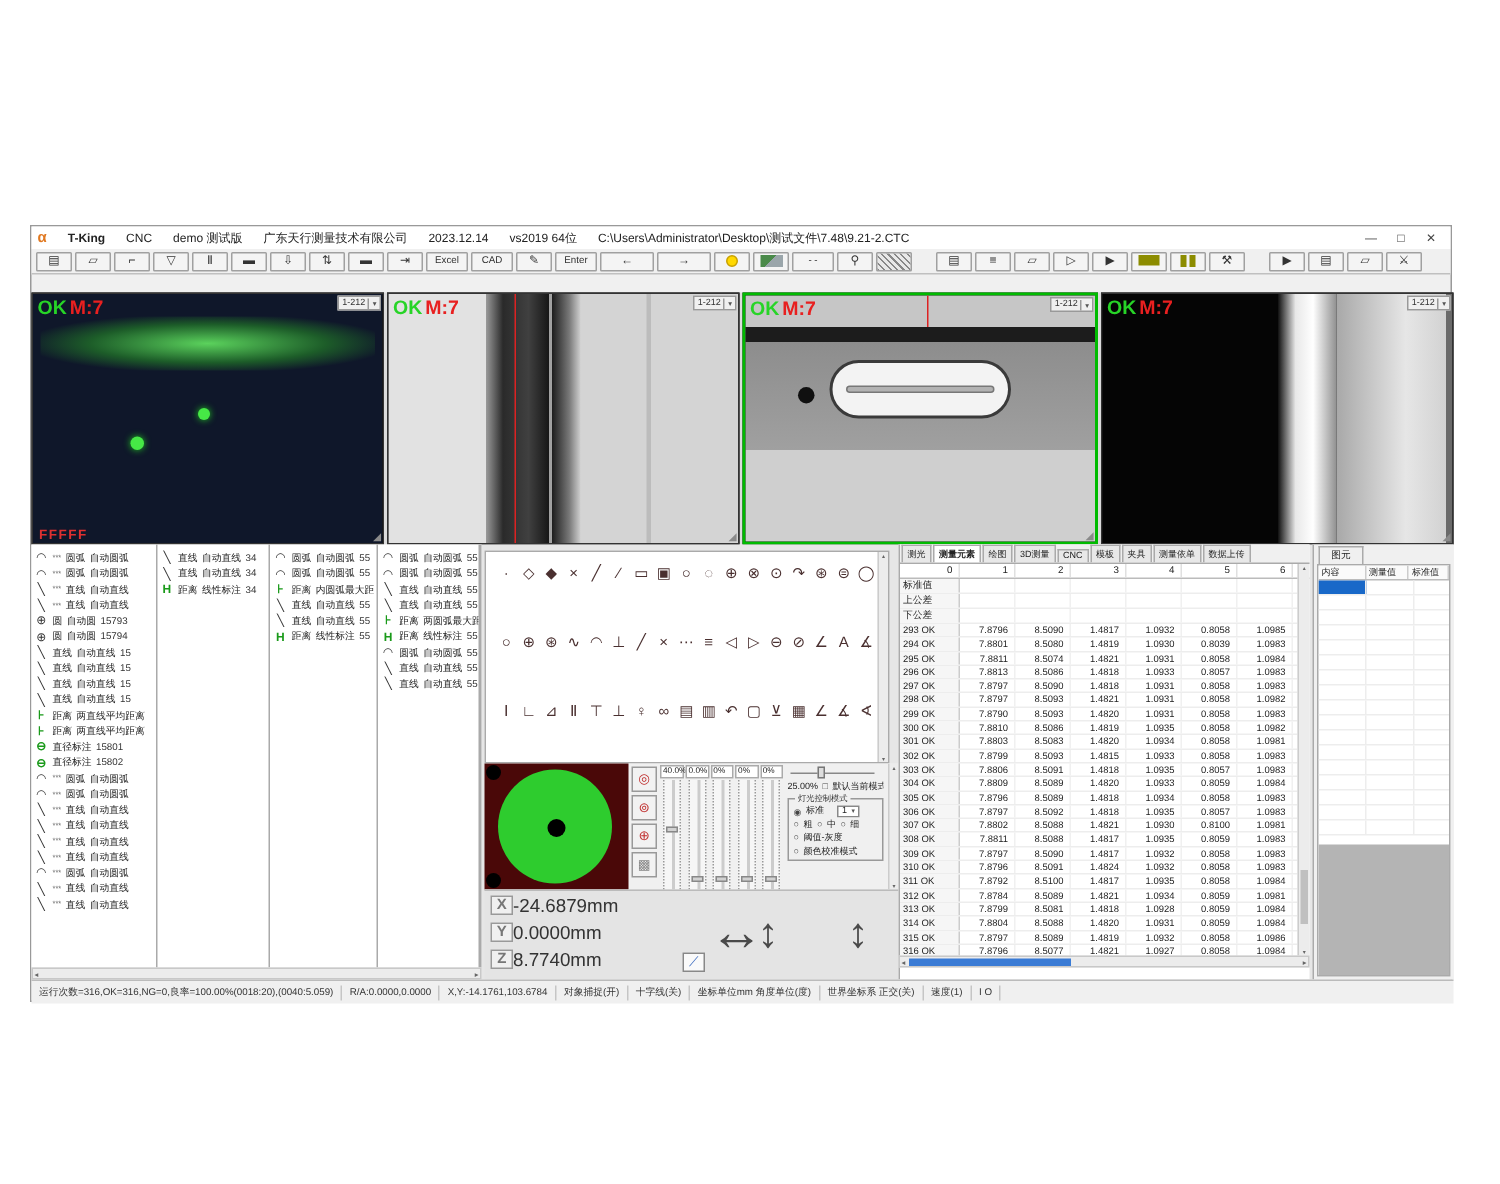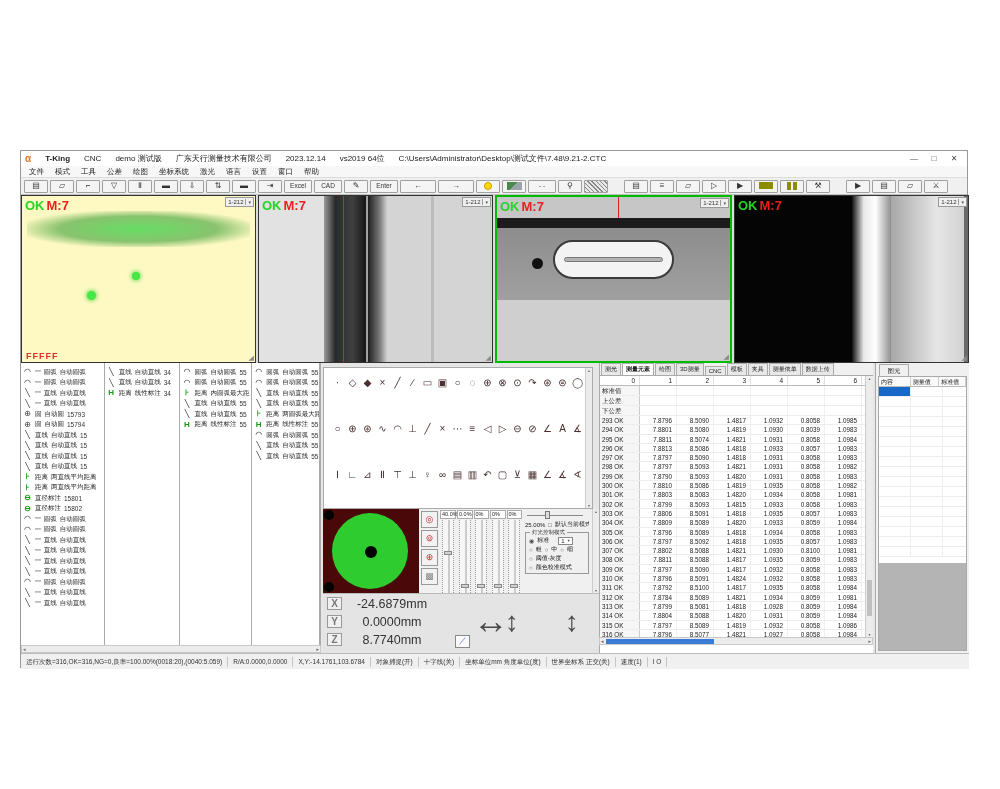--- a/index.html
+++ b/index.html
@@ -33,21 +33,21 @@
   .cam{position:relative;flex:1;background:#000;border:1px solid #333;overflow:hidden}
   .cam.selected{border:2px solid #00bb00}
   .cam .hdr{position:absolute;top:0;left:3px;z-index:5}
   .ok{color:#27d427;font-weight:bold;font-size:13px}
   .m7{color:#e82020;font-weight:bold;font-size:13px;margin-left:2px}
   .zoombox{position:absolute;top:1px;right:1px;height:10px;background:#f0f0f0;border:1px solid #999;font-size:6px;display:flex;align-items:center;padding:0 2px;color:#333;z-index:5;gap:2px}
   .zoombox .dd{border-left:1px solid #999;padding-left:2px;font-size:5px;color:#555}
   .rsz{position:absolute;right:1px;bottom:0;font-size:7px;color:#8a8a8a;z-index:5}
   .scene{position:absolute;inset:0}
   
-  .s1{background:#fef9c3}
+  .s1{background:#0f172a}
   .s1 .glow{position:absolute;left:2%;right:2%;top:9%;height:22%;background:radial-gradient(ellipse at 50% 50%,rgba(95,220,95,.95),rgba(40,150,40,.55) 50%,rgba(10,40,10,0) 78%)}
   .s1 .d1{position:absolute;left:28%;top:57%;width:9px;height:9px;border-radius:50%;background:#46e846;box-shadow:0 0 5px #2c2}
   .s1 .d2{position:absolute;left:47%;top:46%;width:8px;height:8px;border-radius:50%;background:#46e846;box-shadow:0 0 5px #2c2}
   .s1 .ftext{position:absolute;left:4px;bottom:1px;color:#e03030;font-size:9px;font-weight:bold;letter-spacing:1px}
   
   .s2{background:#d4d4d4}
   .s2 .lft{position:absolute;left:0;top:0;bottom:0;width:28%;background:#e2e2e2}
   .s2 .band{position:absolute;left:28%;top:0;bottom:0;width:27%;background:linear-gradient(90deg,#9a9a9a 0,#2a2a2a 18%,#404040 45%,#141414 68%,#787878 88%,#cfcfcf 100%)}
   .s2 .slit{position:absolute;left:46%;top:0;bottom:0;width:2px;background:#ddd;opacity:.7}
   .s2 .red{position:absolute;left:36%;top:0;bottom:0;width:1px;background:#d22}
@@ -117,21 +117,21 @@
   .orow{display:flex;align-items:center;gap:3px;height:9px;white-space:nowrap;overflow:hidden}
   .group{border:1px solid #999;margin-top:3px;padding:3px 2px 1px 3px;position:relative}
   .gtitle{position:absolute;top:-4px;left:4px;background:#f0f0f0;padding:0 2px;font-size:5.5px;color:#333}
   .rad{font-size:6px;color:#444}
   .dd1{border:1px solid #888;background:#fff;padding:0 2px;margin-left:6px;display:inline-flex;gap:3px;align-items:center}
   .dd1 .dv{font-size:4.5px;color:#555}
 
   .coords{position:absolute;left:0;top:230px;width:276px;height:60px;background:#e4e4e4;border-top:1px solid #bbb}
   .crow{display:flex;align-items:center;height:17px;margin-top:1px}
   .axis{width:15px;height:13px;border:1px solid #999;background:#f0f0f0;color:#777;font-size:10px;font-weight:bold;text-align:center;line-height:11px;margin-left:4px}
-  .cval{width:100px;text-align:center;font-size:12.5px;color:#333}
+  .cval{width:100px;text-align:left;font-size:12.5px;color:#333}
   .chartbtn{position:absolute;left:132px;top:41px;width:15px;height:13px;border:1px solid #888;background:#fafafa;color:#3a6abf;font-size:9px;text-align:center;line-height:11px}
   .arrows{position:absolute;left:150px;top:0;width:126px;height:60px;color:#4a4a4a}
   .ar-h{position:absolute;left:0;top:1px;font-size:36px;line-height:52px}
   .ar-v1{position:absolute;left:32px;top:4px;font-size:28px;line-height:48px}
   .ar-v2{position:absolute;left:92px;top:4px;font-size:28px;line-height:48px}
 
   
   .tablep{position:absolute;left:578px;top:0;width:274px;height:290px;background:#fff;border-left:1px solid #aaa}
   .tabs{height:13px;display:flex;align-items:flex-end;background:#f0f0f0;border-bottom:1px solid #aaa;overflow:hidden}
   .tab{padding:1px 3px;border:1px solid #aaa;border-bottom:none;background:#e8e8e8;margin-left:1px;white-space:nowrap;font-size:6px;color:#222}
@@ -180,33 +180,20 @@
       <span>2023.12.14</span>
       <span>vs2019 64位</span>
       <span>C:\Users\Administrator\Desktop\测试文件\7.48\9.21-2.CTC</span>
       <span class="win-controls">
         <span class="win-btn">—</span>
         <span class="win-btn">□</span>
         <span class="win-btn">✕</span>
       </span>
     </div>
 
-    <div class="menubar">
-        <span class="menu-item">文件</span>
-        <span class="menu-item">模式</span>
-        <span class="menu-item">工具</span>
-        <span class="menu-item">公差</span>
-        <span class="menu-item">绘图</span>
-        <span class="menu-item">坐标系统</span>
-        <span class="menu-item">激光</span>
-        <span class="menu-item">语言</span>
-        <span class="menu-item">设置</span>
-        <span class="menu-item">窗口</span>
-        <span class="menu-item">帮助</span>
-      </div>
     <div class="toolbar">
         <button class="tb">▤</button>
         <button class="tb">▱</button>
         <button class="tb">⌐</button>
         <button class="tb">▽</button>
         <button class="tb">Ⅱ</button>
         <button class="tb">▬</button>
         <button class="tb">⇩</button>
         <button class="tb">⇅</button>
         <button class="tb">▬</button>

